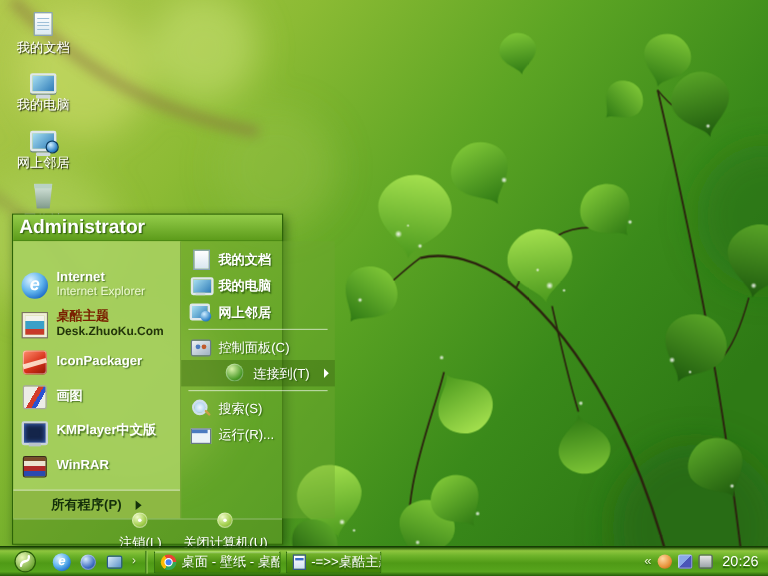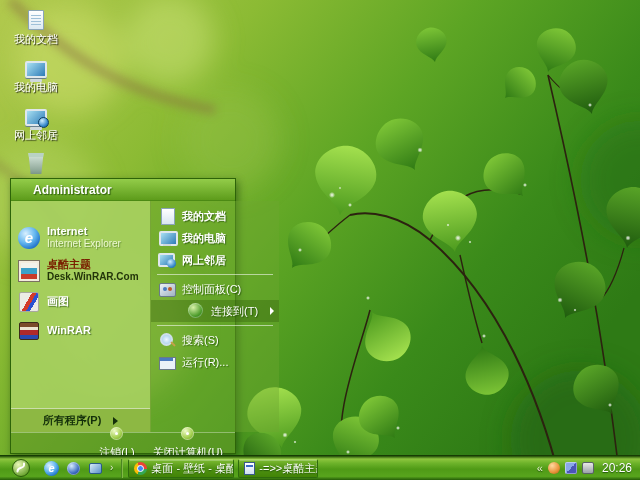--- a/index.html
+++ b/index.html
@@ -26,22 +26,22 @@
     background:radial-gradient(circle at 35% 30%,#cfeeff,#2f83c8 65%,#195887); border:1px solid #0e3c60; }
   .mini-bin { width:18px; height:21px; background:linear-gradient(180deg,#dcebe2,#7f9a8a);
     clip-path:polygon(8% 0,92% 0,80% 100%,20% 100%); position:relative; }
   .mini-bin::after { content:""; position:absolute; left:0; right:0; top:0; height:4px; background:#b9d2c4; }
 
   
   .start-menu { position:absolute; left:10px; top:178px; width:226px; height:276px;
     border:1px solid #2d6408; box-shadow:2px 3px 8px rgba(0,30,0,.45); display:flex; flex-direction:column;
     font-size:11px; color:#fff; }
   .sm-header { height:22px; flex:none; background:linear-gradient(180deg,#93cc49,#5d9c1b);
-    border-bottom:1px solid #4c8a14; display:flex; align-items:center; padding-left:22px;
-    font-weight:bold; font-size:12px; color:#fff; text-shadow:1px 1px 1px rgba(20,60,0,.7); }
+    border-bottom:1px solid #4c8a14; display:flex; align-items:center; padding-left:5px;
+    font-weight:bold; font-size:16px; color:#fff; text-shadow:1px 1px 1px rgba(20,60,0,.7); }
   .sm-body { flex:1; display:flex; min-height:0; }
   .sm-left { width:140px; flex:none; background:rgba(167,208,97,.9); border-right:1px solid rgba(90,140,30,.6);
     display:flex; flex-direction:column; padding-top:20px; overflow:hidden; }
   .sm-right { flex:1; background:rgba(110,168,48,.42); display:flex; flex-direction:column; padding-top:4px; }
 
   .sm-item { flex:none; height:29px; display:flex; align-items:center; gap:6px; padding:0 4px 0 6px; cursor:pointer; }
   .sm-item.two { height:33px; }
   .sm-item .txt { display:flex; flex-direction:column; line-height:1.15; min-width:0; }
   .sm-item .t1 { font-weight:bold; color:#fff; text-shadow:1px 1px 1px rgba(20,60,0,.6); white-space:nowrap; }
   .sm-item .t2 { font-size:10px; color:#ecf7d2; text-shadow:1px 1px 1px rgba(20,60,0,.4); white-space:nowrap; }
@@ -298,27 +298,39 @@
         <span class="ic ic-ie"></span>
         <span class="txt">
           <span class="t1">Internet</span>
           <span class="t2">Internet Explorer</span>
         </span>
       </div>
       <div class="sm-item two zhuoku">
         <span class="ic ic-zhuoku"></span>
         <span class="txt">
           <span class="t1">桌酷主题</span>
-          <span class="t2">Desk.WinRAR.Com</span>
+          <span class="t2">Desk.ZhuoKu.Com</span>
         </span>
+      </div>
+      <div class="sm-item">
+        <span class="ic ic-iconpackager"></span>
+        <span class="txt">
+            <span class="t1">IconPackager</span>
+          </span>
       </div>
       <div class="sm-item">
         <span class="ic ic-paint"></span>
         <span class="txt">
             <span class="t1">画图</span>
+          </span>
+      </div>
+      <div class="sm-item">
+        <span class="ic ic-kmplayer"></span>
+        <span class="txt">
+            <span class="t1">KMPlayer中文版</span>
           </span>
       </div>
       <div class="sm-item">
         <span class="ic ic-winrar"></span>
         <span class="txt">
             <span class="t1">WinRAR</span>
           </span>
       </div>
       <div class="all-programs">
         <span>所有程序(P)</span>

